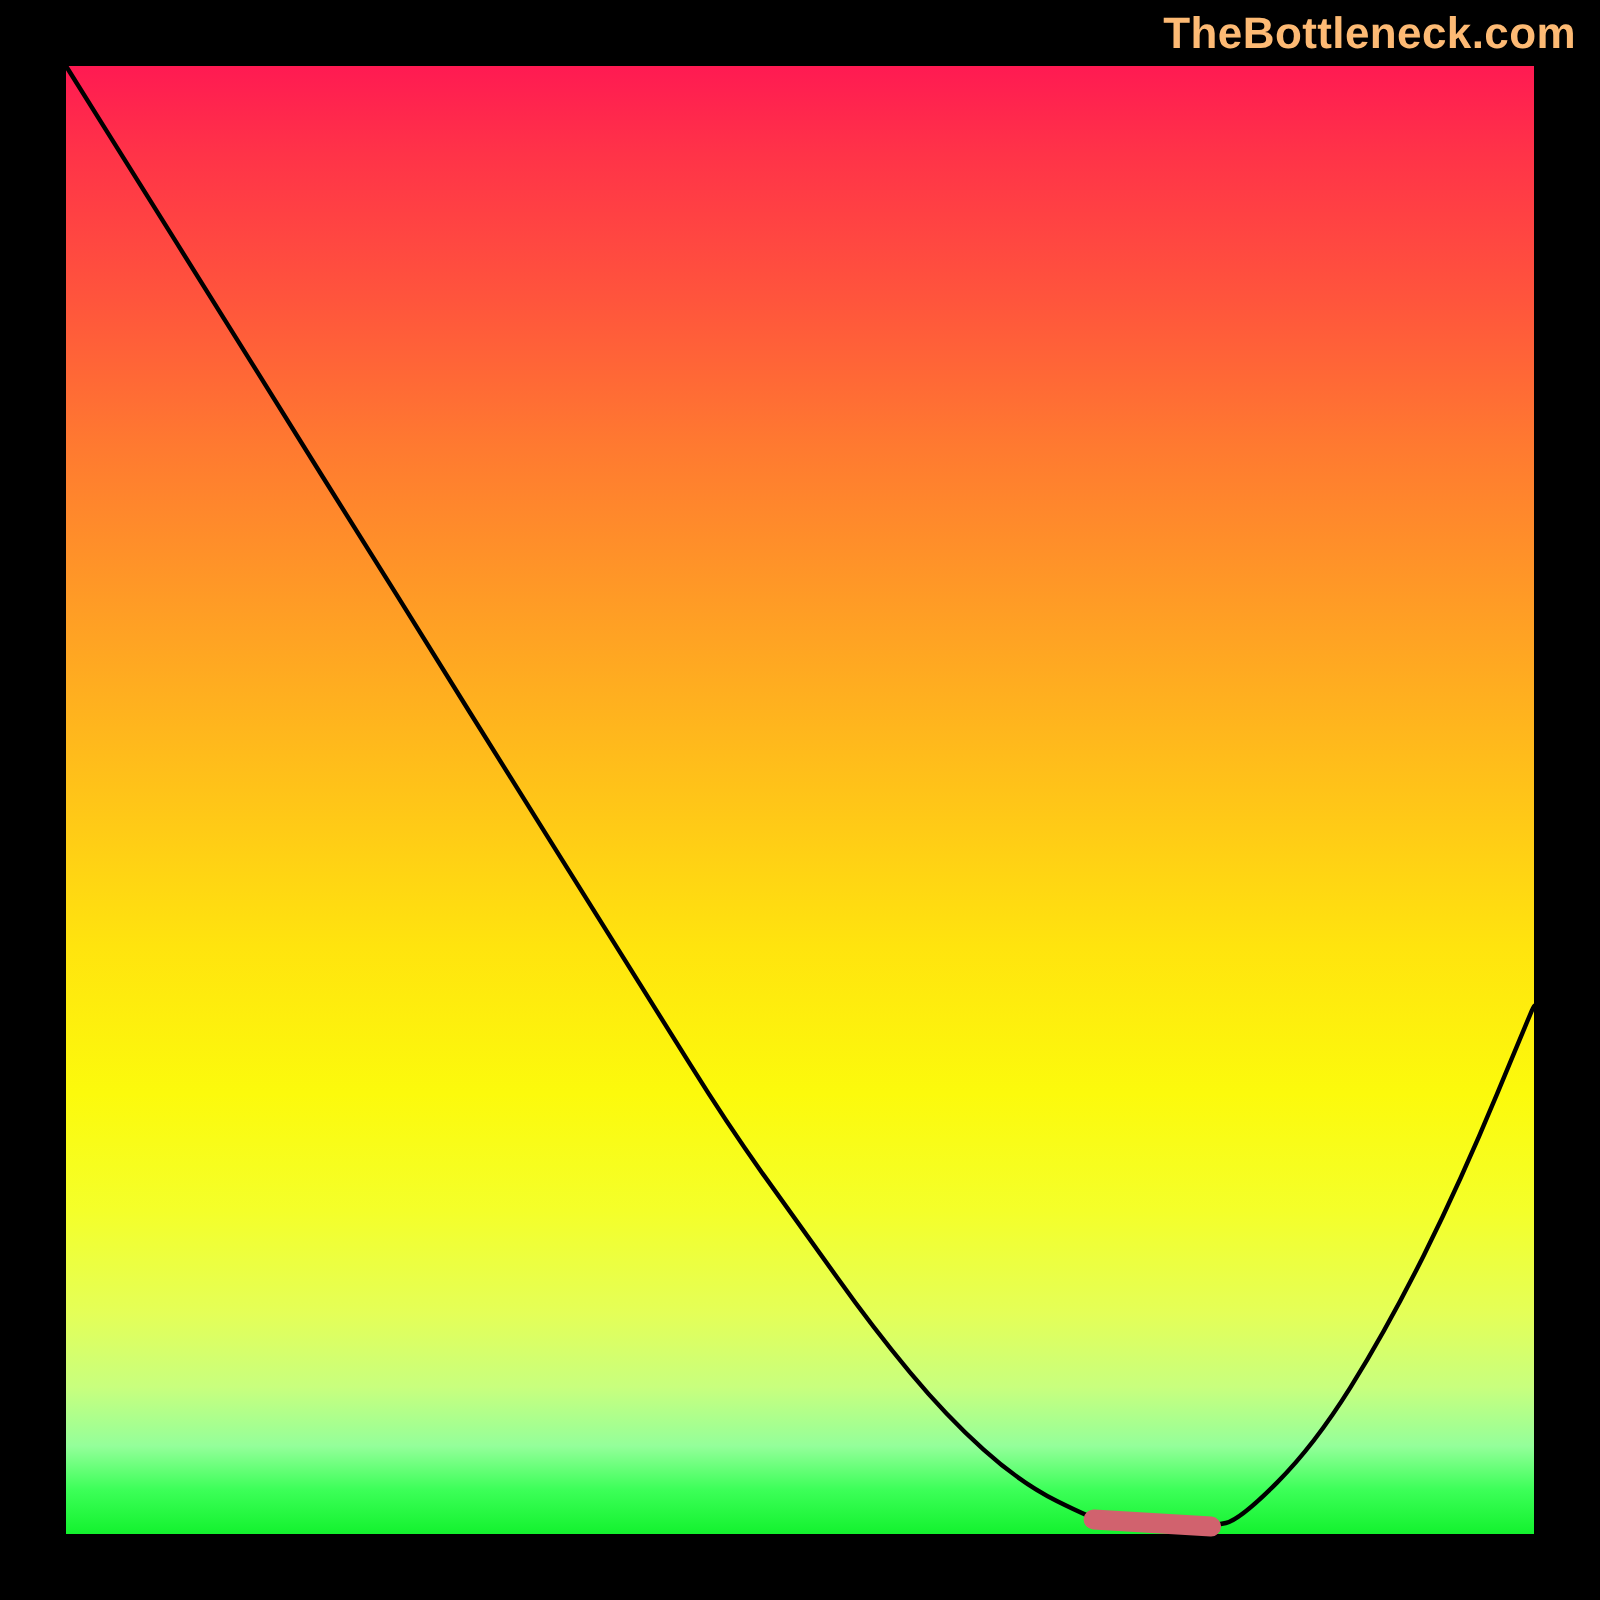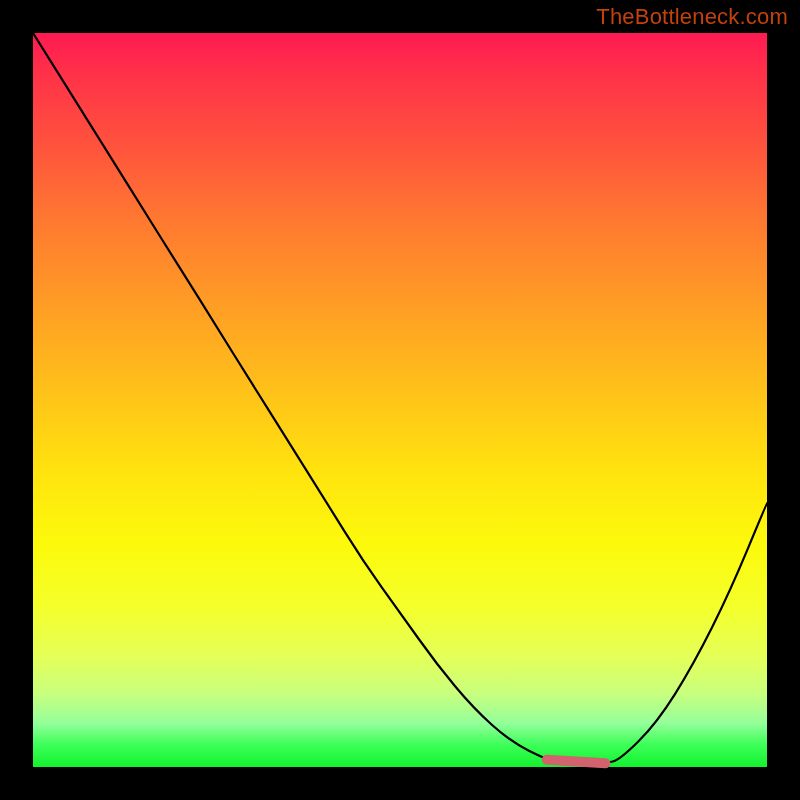--- a/index.html
+++ b/index.html
@@ -61,23 +61,23 @@
     fill: none;
     stroke: #d1626e;
     stroke-width: 10;
     stroke-linecap: round;
     stroke-linejoin: round;
   }
   .watermark {
     position: absolute;
     top: 4px;
     right: 12px;
-    color: #c2410c;
+    color: #fdba74;
     font-size: 22px;
-    font-weight: 400;
+    font-weight: 700;
     letter-spacing: 0.2px;
     user-select: none;
   }
 </style>
 </head>
 <body>
 
 <div class="frame">
 
   <div class="watermark">TheBottleneck.com</div>

